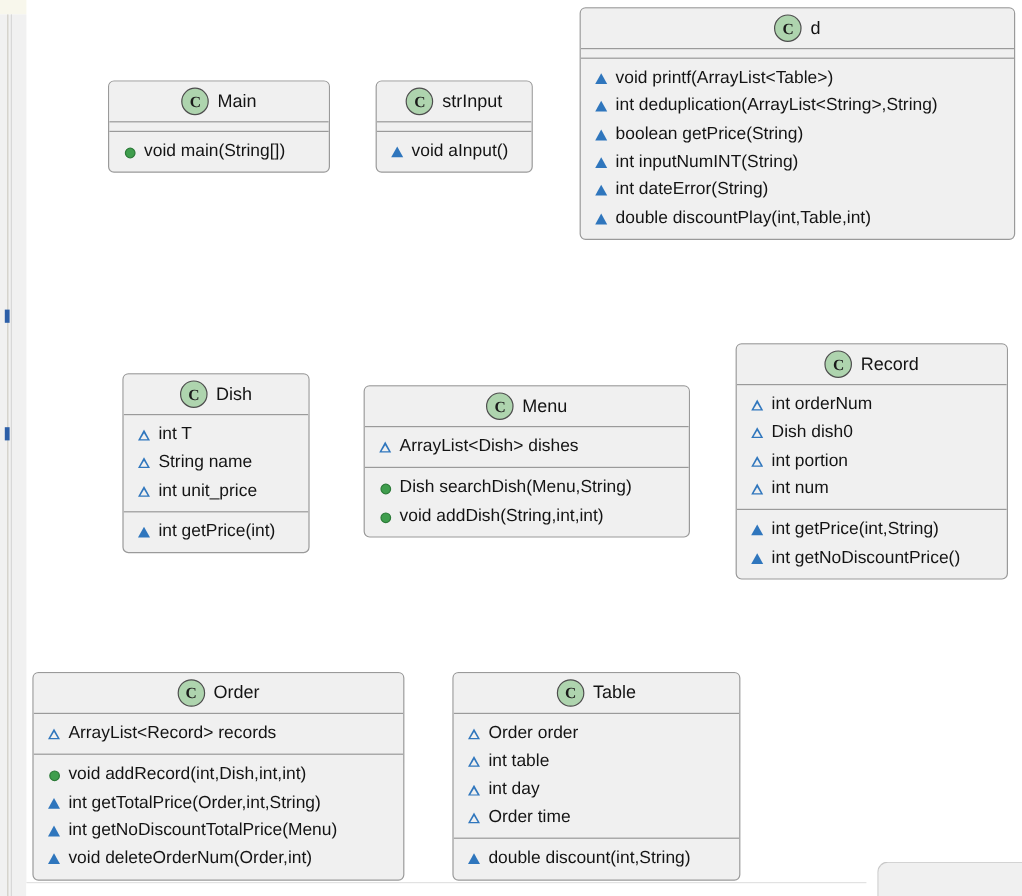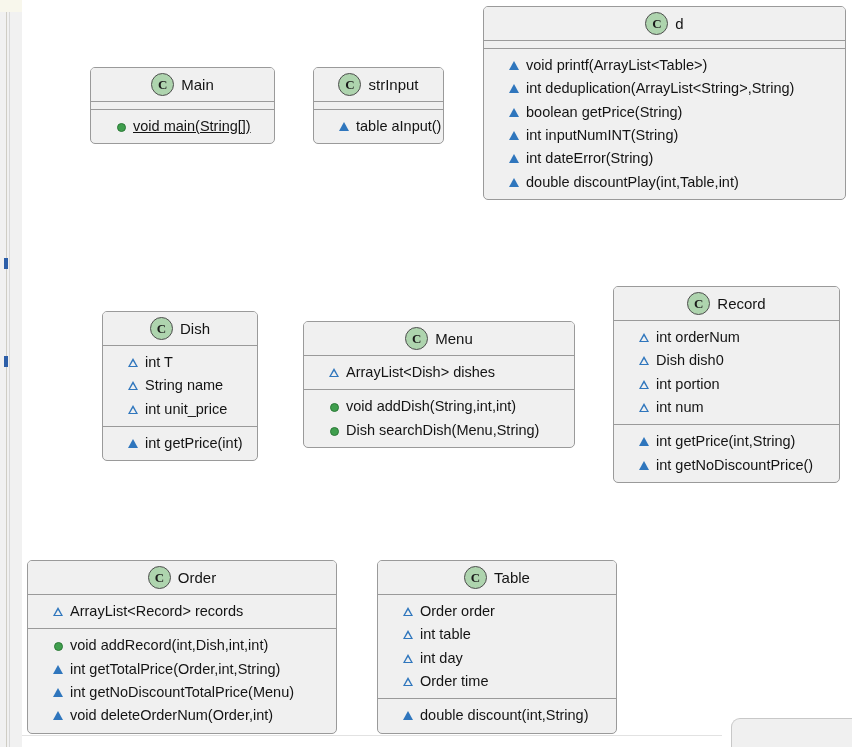--- a/index.html
+++ b/index.html
@@ -40,32 +40,32 @@
   .cls-icon{
     width:21px;height:21px;border-radius:50%;
     background:#aed4ae;border:1.6px solid #4e4e4e;
     display:flex;align-items:center;justify-content:center;
     font-size:13px;font-weight:bold;color:#1b1b1b;
     font-family:"Liberation Serif", serif;line-height:1;
     flex:0 0 auto;
   }
   .cls-name{font-size:15px;color:#141414;white-space:nowrap;}
   .compartment{
-    padding:5px 0 5px 17px;
+    padding:5px 0 5px 4px;
     border-bottom:1px solid #9a9a9a;
   }
   .compartment:last-child{border-bottom:none;}
   .compartment.empty{padding:0;height:7px;}
   .member{
     display:flex;align-items:center;gap:6px;
     padding:1px 9px 1px 8px;
     font-size:14.5px;color:#141414;white-space:nowrap;line-height:1.47;
   }
   .member .txt{display:inline-block;}
-  .member .txt.static{text-decoration:underline;}
+  .member .txt.static{}
   
   .ic{flex:0 0 auto;width:11px;height:11px;position:relative;}
   .ic.tri-hollow::before{
     content:"";position:absolute;left:0;top:1px;
     width:0;height:0;border-left:5.5px solid transparent;border-right:5.5px solid transparent;
     border-bottom:9px solid #2f76bd;
   }
   .ic.tri-hollow::after{
     content:"";position:absolute;left:1.9px;top:4px;
     width:0;height:0;border-left:3.6px solid transparent;border-right:3.6px solid transparent;
@@ -114,21 +114,21 @@
       </div>
       <div class="uml" style="left: 313px; top: 67px; width: 131px;">
         <div class="uml-header">
           <span class="cls-icon">C</span>
           <span class="cls-name">strInput</span>
         </div>
         <div class="compartment empty"></div>
         <div class="compartment">
           <div class="member">
             <span class="ic tri-solid"></span>
-            <span class="txt">table aInput()</span>
+            <span class="txt">void aInput()</span>
           </div>
         </div>
       </div>
       <div class="uml" style="left: 483px; top: 6px; width: 363px;">
         <div class="uml-header">
           <span class="cls-icon">C</span>
           <span class="cls-name">d</span>
         </div>
         <div class="compartment empty"></div>
         <div class="compartment">
@@ -189,28 +189,28 @@
           <span class="cls-icon">C</span>
           <span class="cls-name">Menu</span>
         </div>
         <div class="compartment">
           <div class="member">
             <span class="ic tri-hollow"></span>
             <span class="txt">ArrayList&lt;Dish&gt; dishes</span>
           </div>
         </div>
         <div class="compartment">
+          <div class="member">
+            <span class="ic dot-green"></span>
+            <span class="txt">Dish searchDish(Menu,String)</span>
+          </div>
           <div class="member">
             <span class="ic dot-green"></span>
             <span class="txt">void addDish(String,int,int)</span>
           </div>
-          <div class="member">
-            <span class="ic dot-green"></span>
-            <span class="txt">Dish searchDish(Menu,String)</span>
-          </div>
         </div>
       </div>
       <div class="uml" style="left: 613px; top: 286px; width: 227px;">
         <div class="uml-header">
           <span class="cls-icon">C</span>
           <span class="cls-name">Record</span>
         </div>
         <div class="compartment">
           <div class="member">
             <span class="ic tri-hollow"></span>

